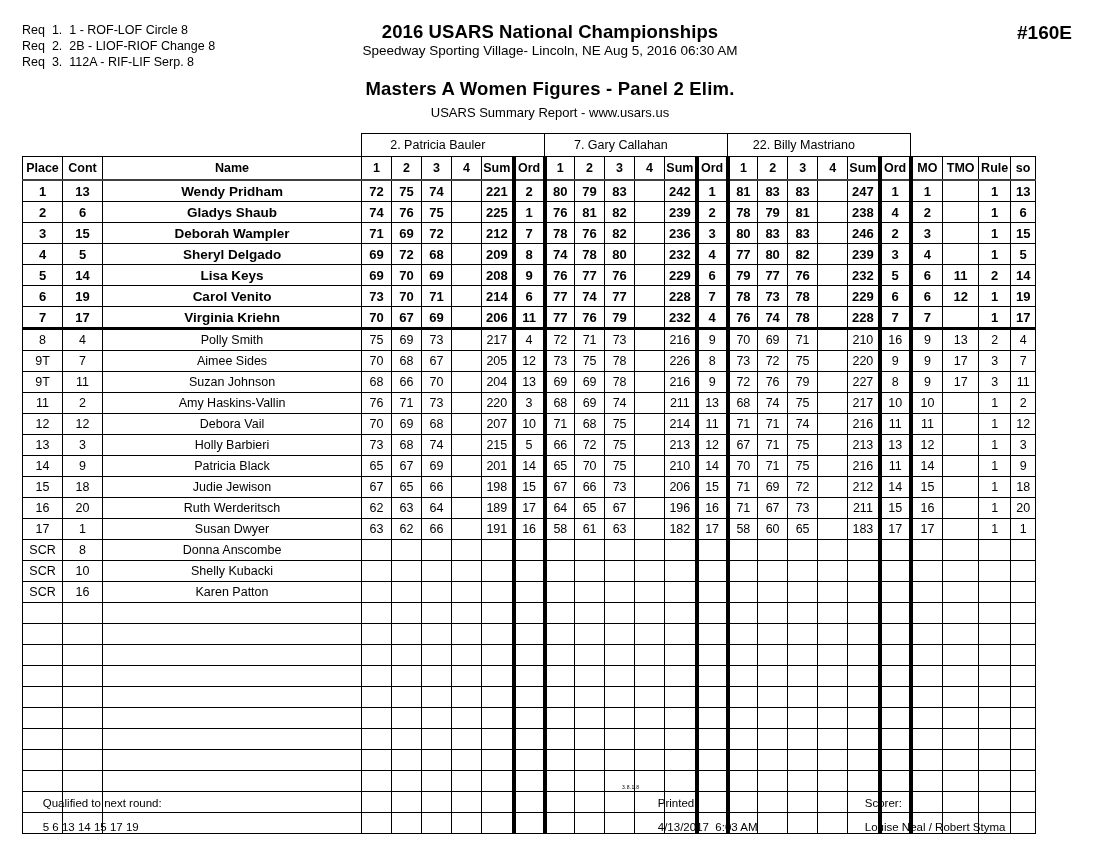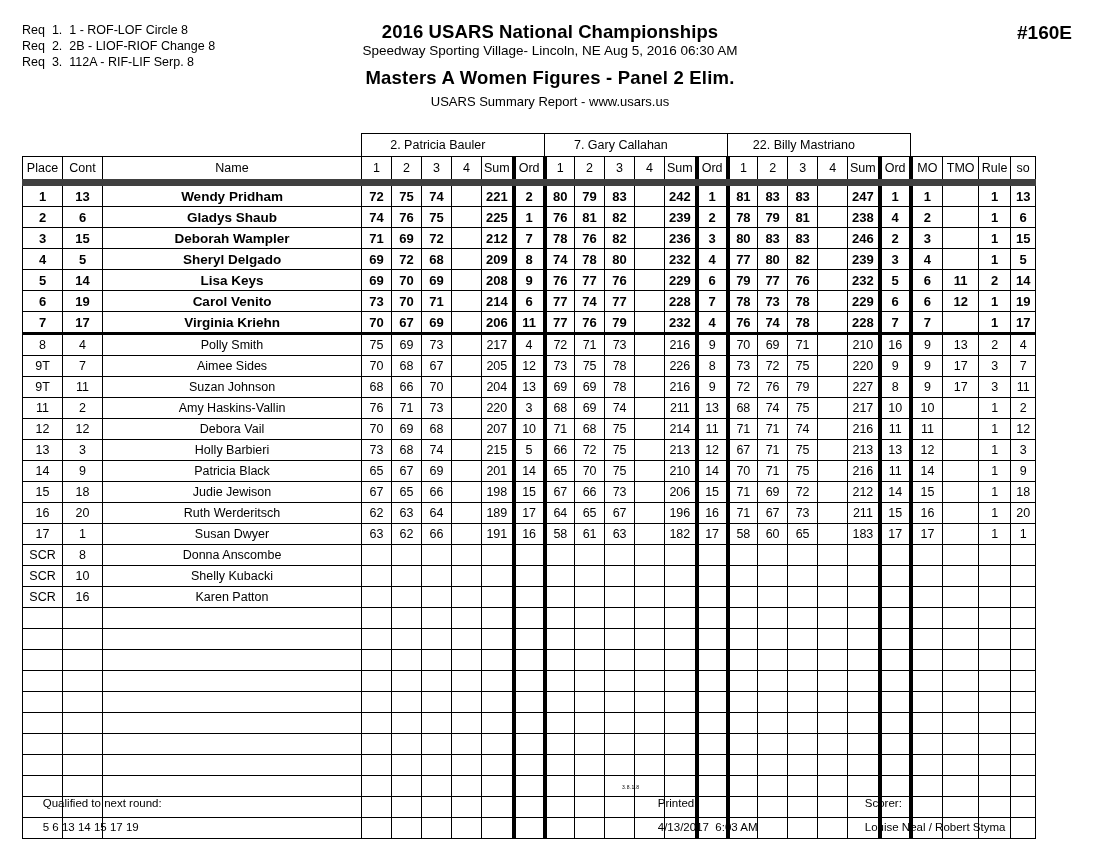--- a/index.html
+++ b/index.html
@@ -45,21 +45,21 @@
     letter-spacing: .1px;
   }
   .t-sub {
     font-size: 13.5px;
     font-weight: normal;
     margin-top: 2px;
   }
   .t-event {
     font-size: 18.5px;
     font-weight: bold;
-    margin-top: 9px;
+    margin-top: 20px;
     letter-spacing: .2px;
   }
   .t-report {
     font-size: 13px;
     font-weight: normal;
     margin-top: 7px;
   }
   #event-number {
     position: absolute;
     right: 28px; top: 22px;
@@ -110,21 +110,22 @@
     border-bottom: none !important;
   }
   td.jb-capend {
     border: none !important;
   }
 
   
   tr.col-head td {
     height: 22px;
     font-size: 12.5px;
-    border-bottom: 7px solid #404040;
+    border-bottom: 2px solid #404040;
+    font-weight: bold;
   }
   td.h-left { text-align: left; padding-left: 6px; }
 
   
   .thickL { border-left: 4px solid #000 !important; }
   .thickR { border-right: 4px solid #000 !important; }
 
   
   tr.data-row td { height: 20px; }
   tr.bold-row td { font-weight: bold; font-size: 13px; }

